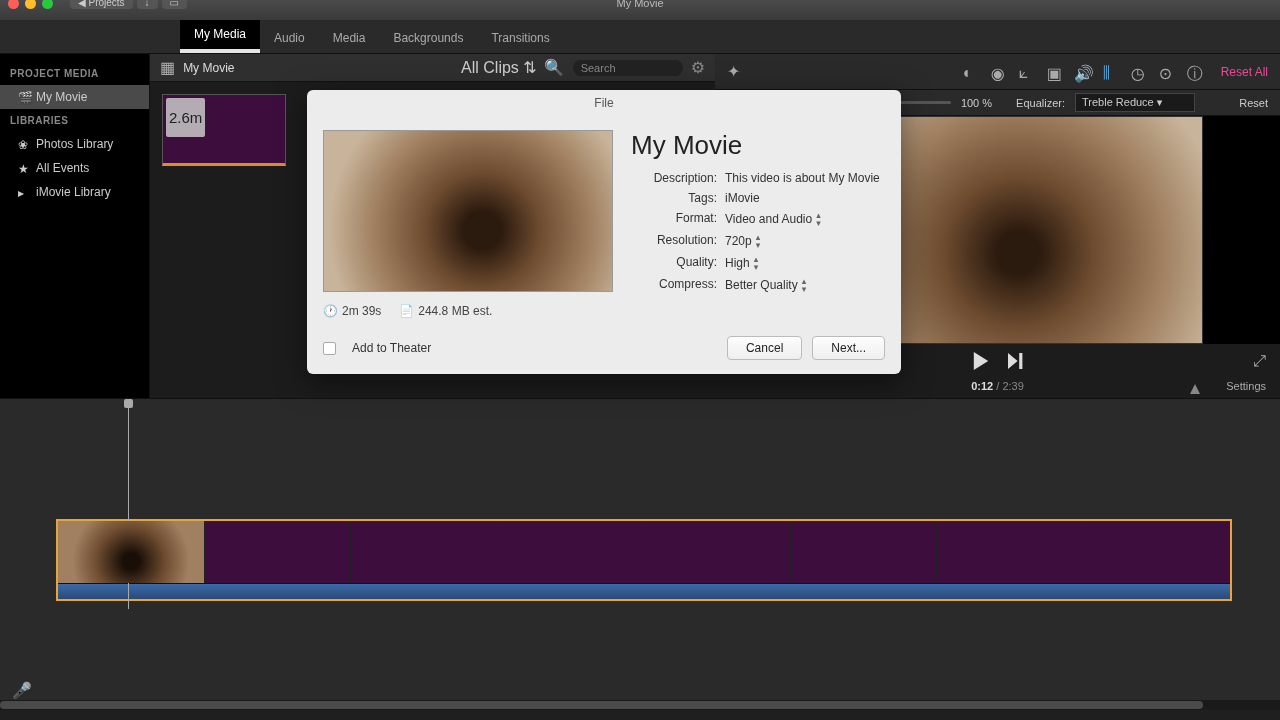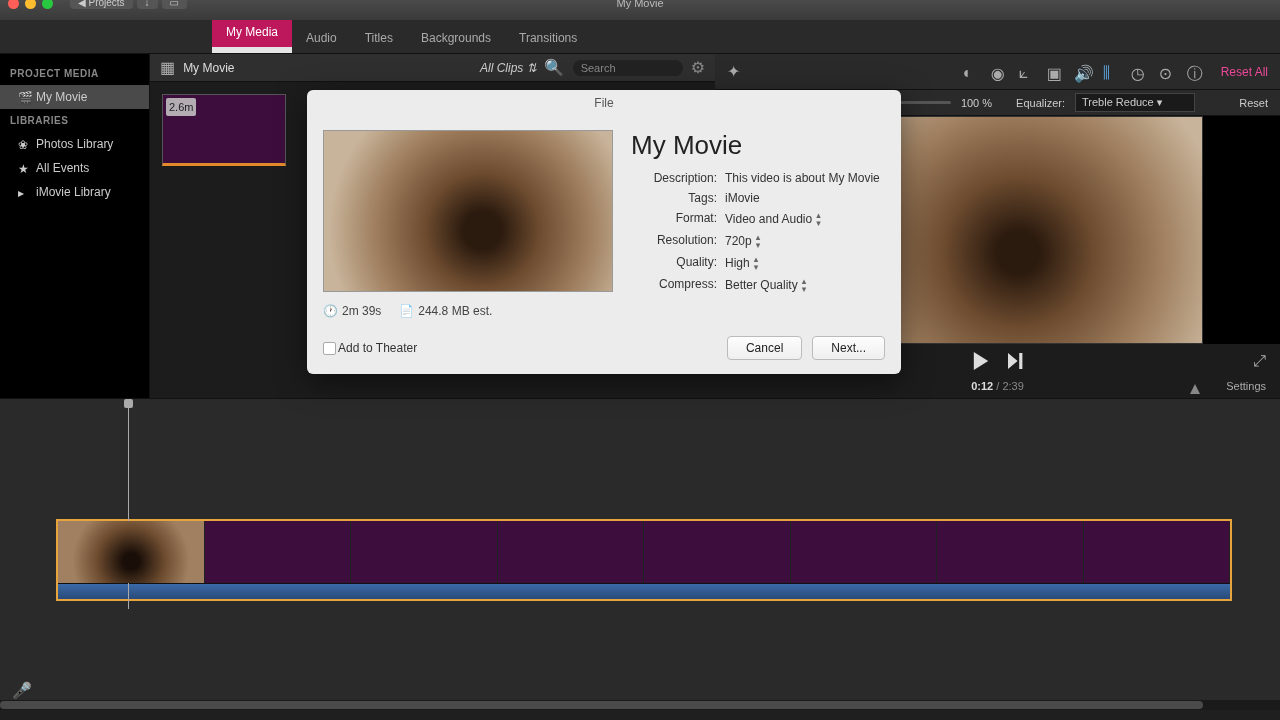--- a/index.html
+++ b/index.html
@@ -10,38 +10,38 @@
 .traffic { display: flex; gap: 6px; position: absolute; left: 8px; top: -2px;}
 .dot { width: 11px; height: 11px; border-radius: 50%; }
 .dot.r { background: #ff5f57; } .dot.y { background: #febc2e; } .dot.g { background: #28c840; }
 .tb-btns { position:absolute; left:70px; top:-4px; display:flex; gap:4px;}
 .tb-btn { background:#555; border-radius:4px; padding:1px 8px; color:#ccc; font-size:10px;}
 .tb-title { position:absolute; left:50%; transform:translateX(-50%); color:#bbb; font-size:11px; top:-3px;}
 
 
 .tabrow { height: 34px; background: #2a2a2a; display: flex; align-items: flex-end; border-bottom: 1px solid #111; padding-left: 180px; }
 .tab { color: #aaa; font-size: 12px; padding: 8px 14px; cursor: pointer; }
-.tab.active { color: #fff; background: #be185d; border-bottom: 6px solid #e5e5e5; margin-left: 32px; }
+.tab.active { color: #fff; background: #000000; border-bottom: 4px solid #e5e5e5; }
 
 
 .main { display: flex; height: 344px; }
 .sidebar { width: 150px; background: #000000; border-right: 1px solid #111; padding: 8px 0; }
 .side-h { color: #888; font-size: 10px; font-weight: 600; letter-spacing: 0.5px; padding: 6px 10px; }
 .side-item { color: #ccc; font-size: 12px; padding: 5px 10px 5px 18px; display: flex; align-items: center; gap: 6px; }
 .side-item.sel { background: #4a4a4a; }
 .side-item .ic { width:12px; height:12px; display:inline-block; }
 
 .browser { width: 565px; background: #1c1c1c; position: relative; }
 .browser-hdr { height: 28px; background: #2f2f2f; display: flex; align-items: center; padding: 0 10px; gap: 8px; border-bottom:1px solid #111;}
 .browser-hdr .proj { color: #ddd; font-size: 12px; }
 .browser-hdr .spacer { flex: 1; }
-.browser-hdr .filter { color: #ccc; font-size: 12px; font-style: italic; }
+.browser-hdr .filter { color: #ccc; font-size: 16px; }
 .browser-hdr .search { background:#222; border-radius:10px; padding:2px 8px; color:#888; font-size:11px; width:110px;}
 .clip { margin: 12px; width: 124px; height: 72px; background: #3d0e3d; border: 1px solid #555; border-bottom: 3px solid #e38b2a; position: relative; }
-.clip-badge { position: absolute; top: 3px; left: 3px; background: rgba(200,200,200,0.85); color:#222; font-size:11px; padding:3px 3px; border-radius:2px;}
+.clip-badge { position: absolute; top: 3px; left: 3px; background: rgba(200,200,200,0.85); color:#222; font-size:15px; padding:11px 3px; border-radius:2px;}
 
 .viewer { flex: 1; background: #1c1c1c; display: flex; flex-direction: column; }
 .adjust { height: 36px; background: #2a2a2a; display: flex; align-items: center; padding: 0 12px; gap: 10px; border-bottom:1px solid #111; }
 .adjust .icons { margin-left:auto; display:flex; gap:12px; }
 .adjust .aicon { width:16px; height:16px; color:#aaa; }
 .adjust .reset { color:#ec4899; font-size:12px; margin-left:8px;}
 .adjrow2 { height: 26px; background:#2a2a2a; display:flex; align-items:center; padding:0 12px; gap:10px; font-size:11px; color:#ccc; border-bottom:1px solid #111;}
 .adjrow2 input[type=checkbox]{ accent-color:#2d7dd2;}
 .slider { flex:0 0 60px; height:3px; background:#555; border-radius:2px;}
 .eq-sel { background:#1a1a1a; border:1px solid #444; color:#ccc; font-size:11px; padding:2px 6px; width:120px;}
@@ -77,21 +77,21 @@
 .modal-meta { display:flex; gap:18px; margin-top:12px; color:#444; font-size:12px;}
 .modal-meta .mi { display:flex; align-items:center; gap:4px;}
 .modal-form { flex:1; }
 .modal-form h2 { font-size:26px; font-weight:400; color:#222; margin-bottom:10px;}
 .frow { display:flex; align-items:flex-start; margin-bottom:6px; font-size:12px;}
 .frow label { width:86px; text-align:right; color:#333; margin-right:8px;}
 .frow .val { color:#333; }
 .frow .sel { display:flex; align-items:center; gap:4px;}
 .frow .caret { color:#666; font-size:9px; line-height:8px;}
 .modal-footer { display:flex; align-items:center; padding:10px 16px 14px 16px; gap:10px;}
-.modal-footer .chk { display:flex; align-items:center; gap:2px; font-size:12px; color:#333;}
+.modal-footer .chk { display:flex; align-items:center; gap:16px; font-size:12px; color:#333;}
 .modal-footer .chk .box { width:13px; height:13px; border:1px solid #aaa; border-radius:2px; background:#fff;}
 .modal-footer .sp { flex:1;}
 .mbtn { background:linear-gradient(#fdfdfd,#efefef); border:1px solid #bbb; border-radius:4px; padding:4px 18px; font-size:12px; color:#222;}
 
 svg { display:block; }
 </style>
 </head>
 <body>
 
 <div class="titlebar">
@@ -104,21 +104,21 @@
     <div class="tb-btn">◀ <span>Projects</span></div>
     <div class="tb-btn">↓</div>
     <div class="tb-btn">▭</div>
   </div>
   <div class="tb-title">My Movie</div>
 </div>
 
 <div class="tabrow">
   <div class="tab active">My Media</div>
   <div class="tab">Audio</div>
-  <div class="tab">Titles</div>
+  <div class="tab">Media</div>
   <div class="tab">Backgrounds</div>
   <div class="tab">Transitions</div>
 </div>
 
 <div class="main">
 
   <div class="sidebar">
     <div class="side-h">PROJECT MEDIA</div>
     <div class="side-item sel">
       <span class="ic">🎬</span>

